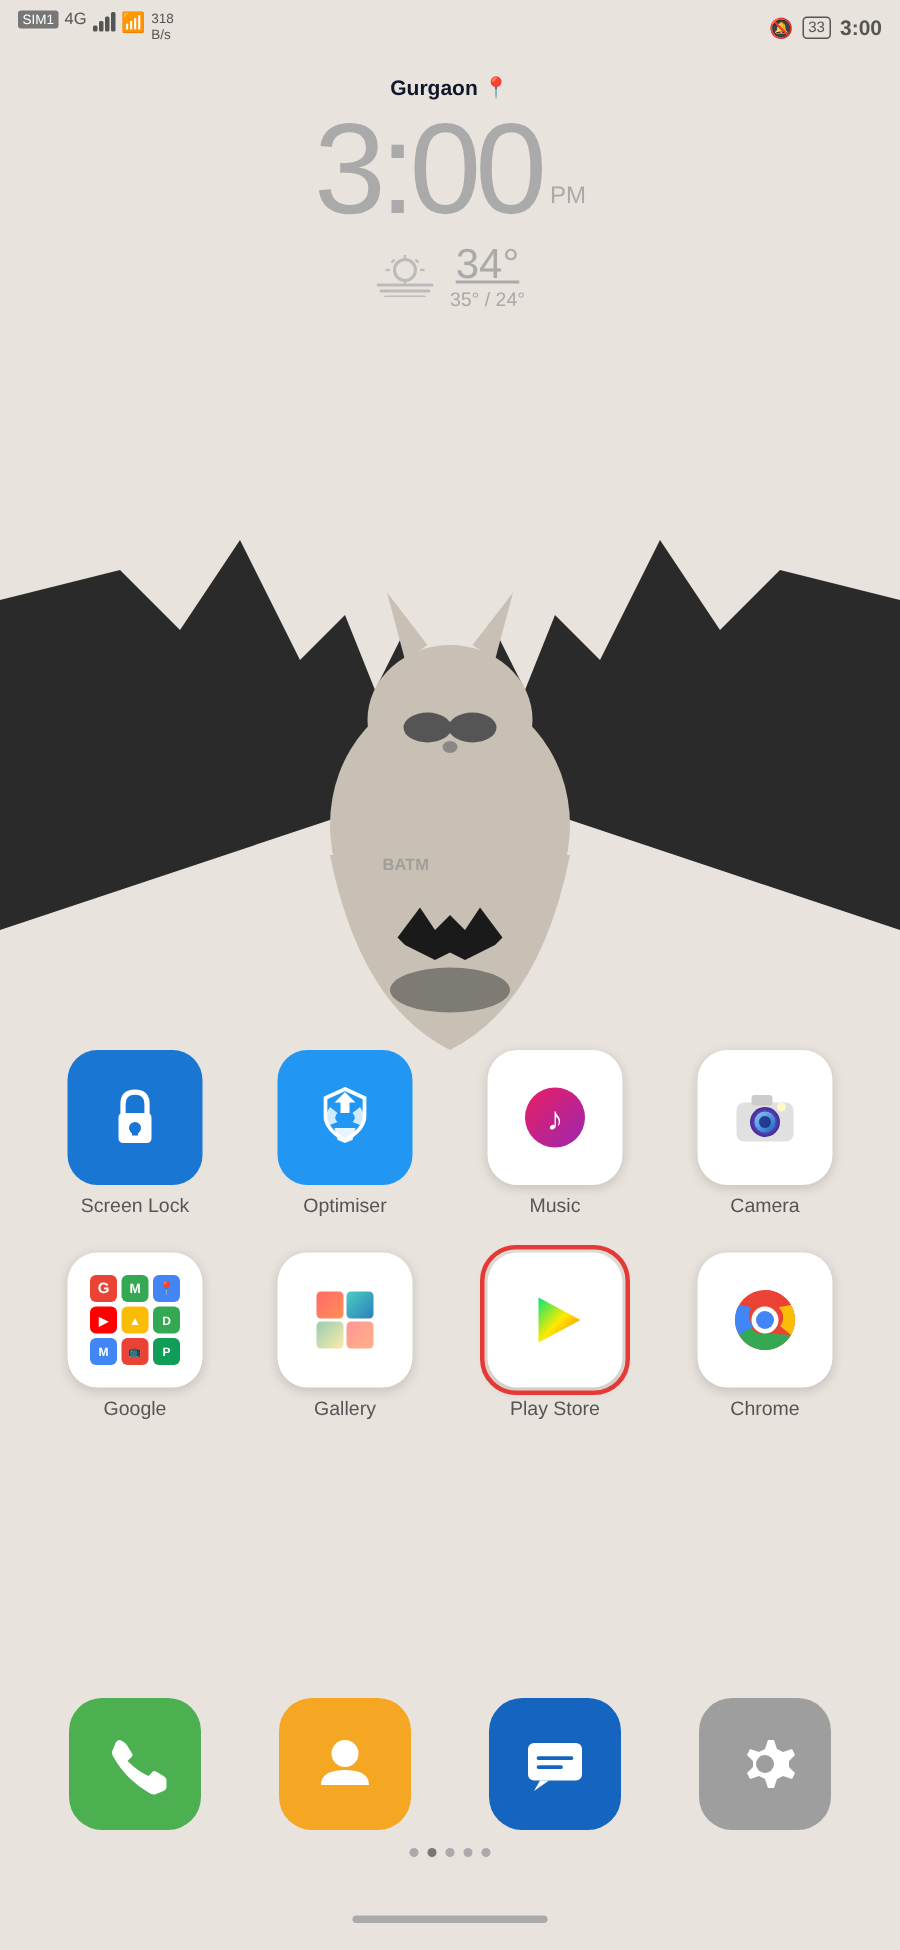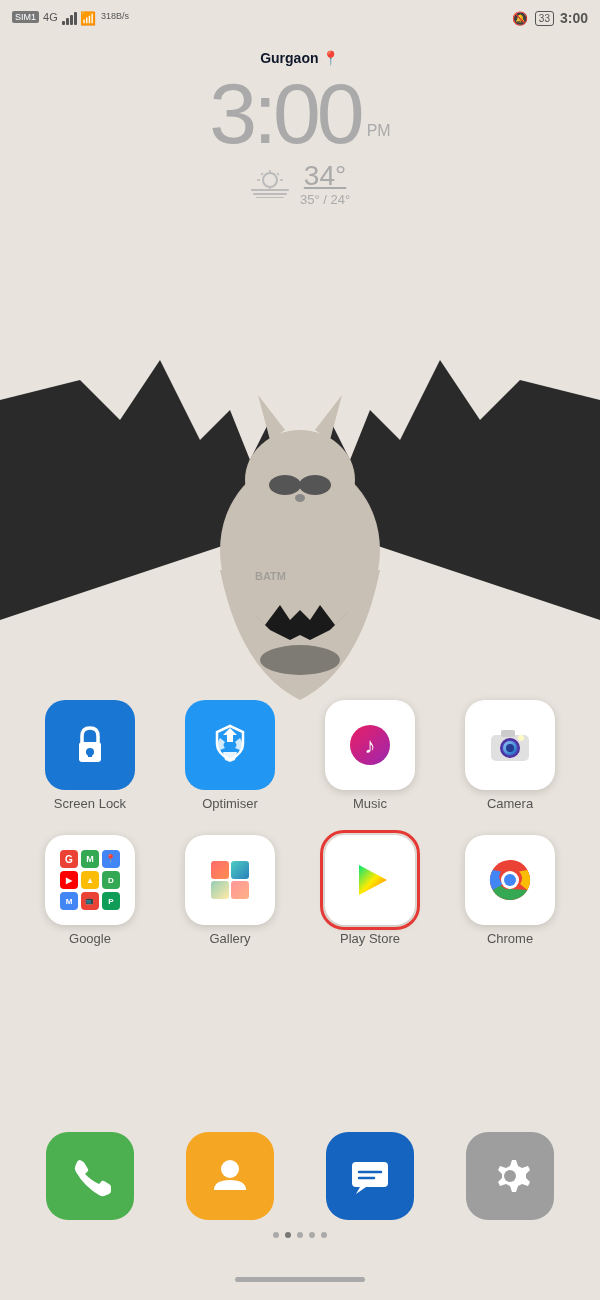--- a/index.html
+++ b/index.html
@@ -286,21 +286,21 @@
     .sim-badge {
       font-size: 9px;
       background: #777;
       color: white;
       padding: 1px 3px;
       border-radius: 2px;
     }
 
     .network-speed {
       display: flex;
-      flex-direction: row;
+      flex-direction: column;
       font-size: 9px;
       line-height: 1.2;
       color: #555;
     }
   </style>
 </head>
 <body>
 
 <div class="status-bar">
   <div class="status-left">

